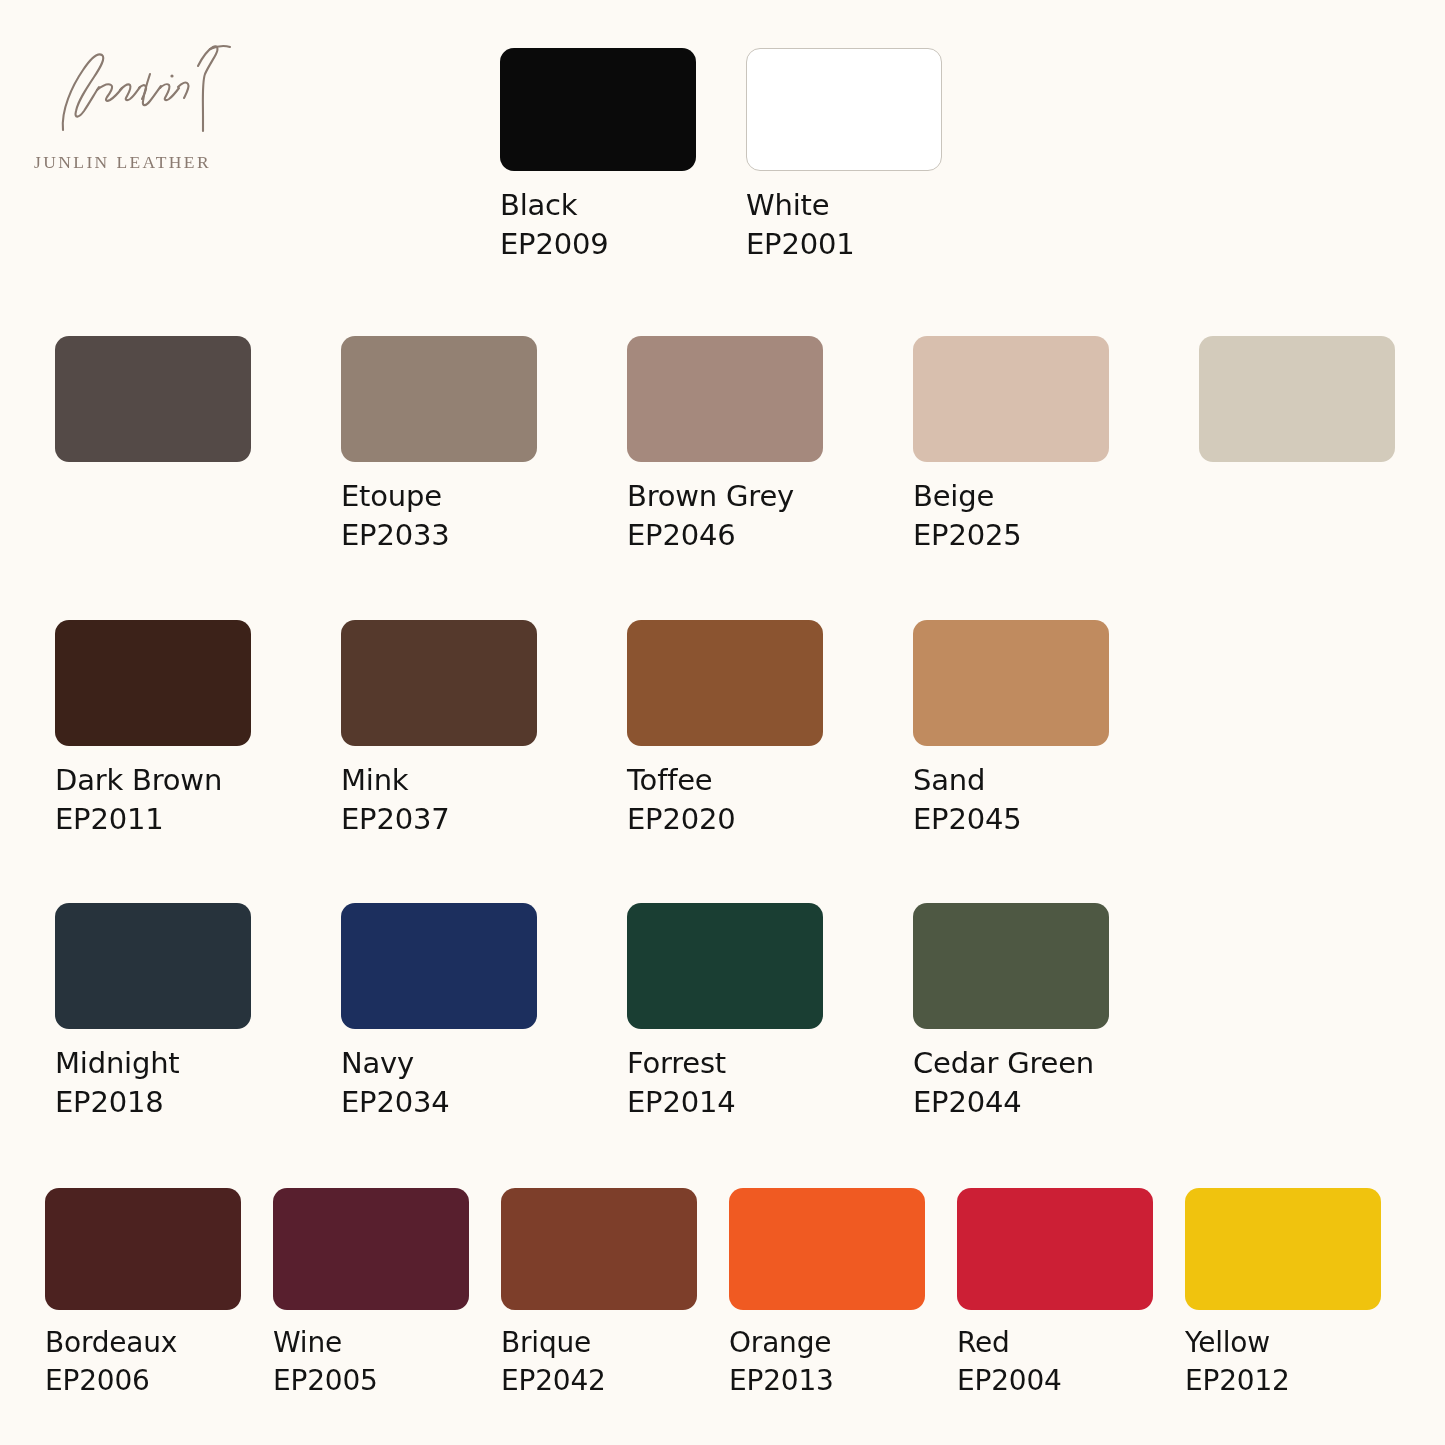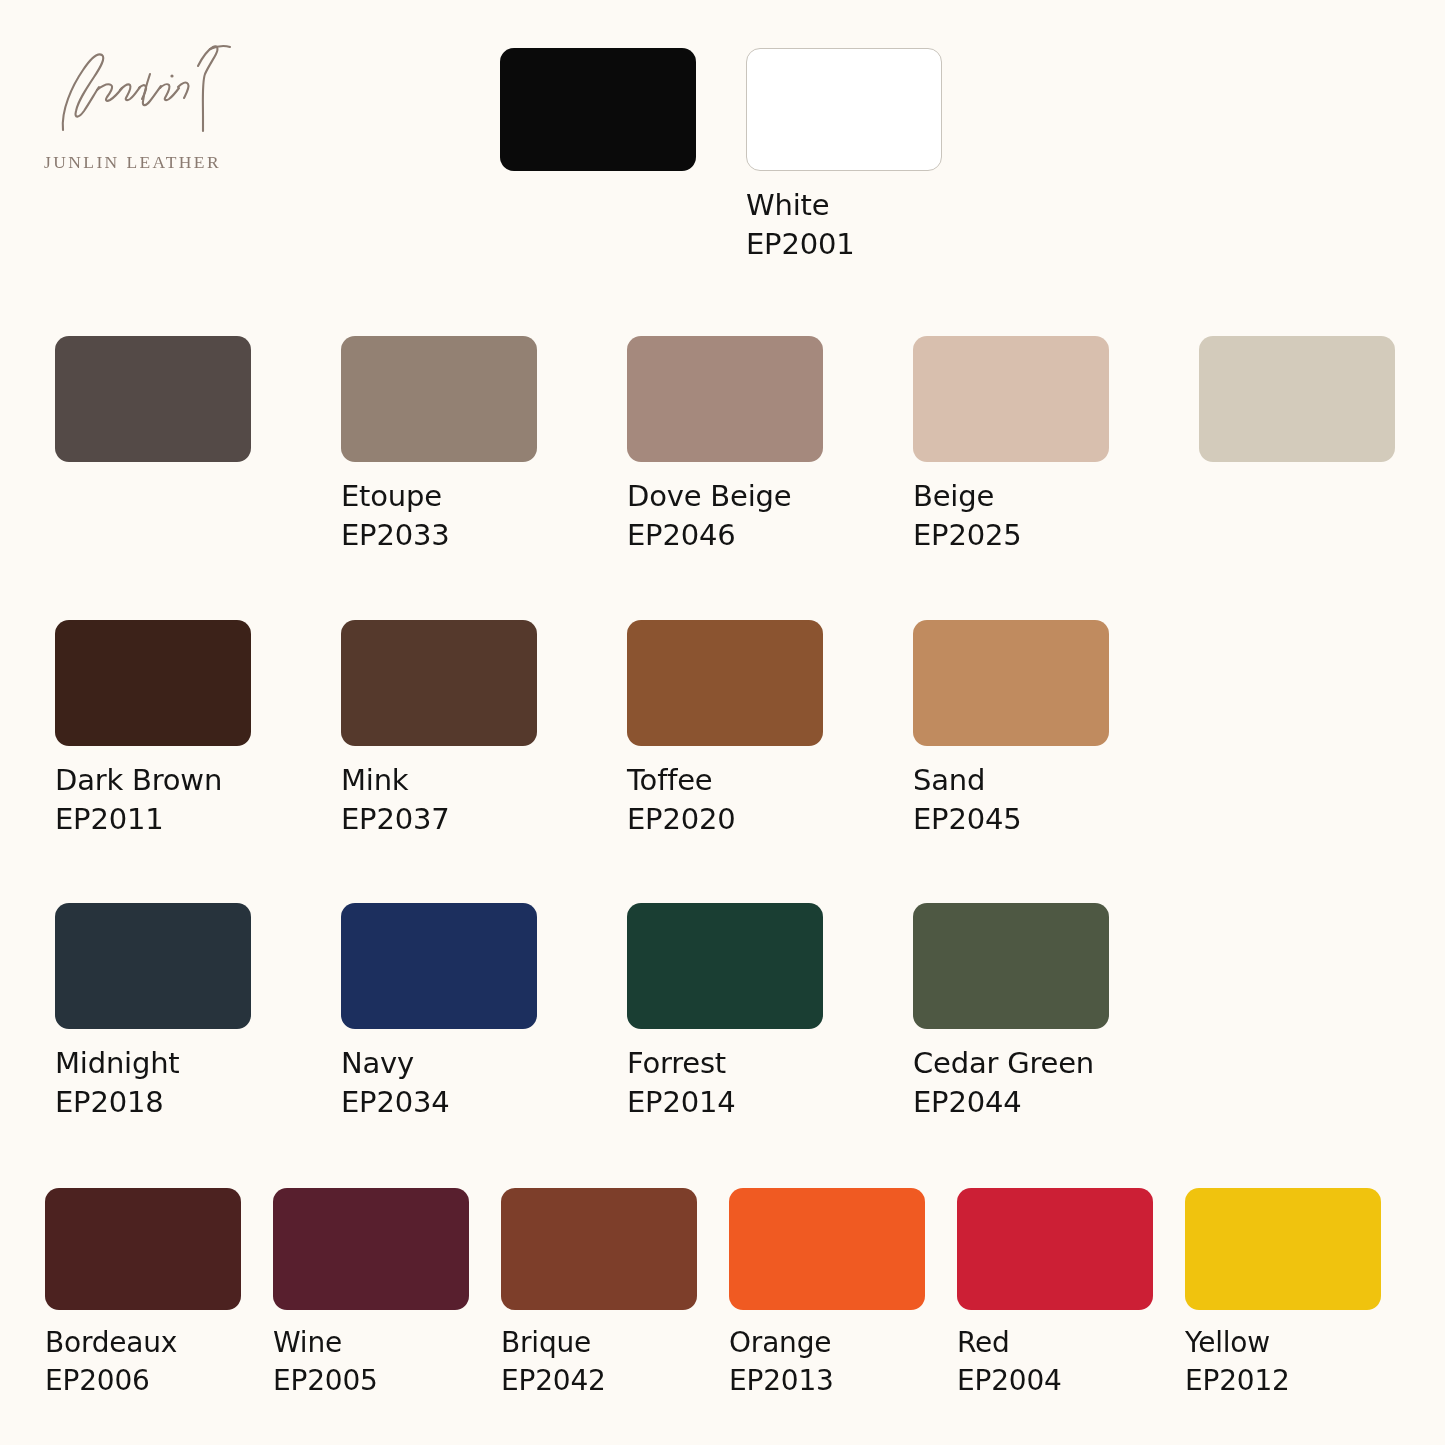--- a/index.html
+++ b/index.html
@@ -33,21 +33,21 @@
     height: 160px;
   }
   .brand-signature {
     display: block;
     width: 200px;
     height: 108px;
     margin-left: 18px;
   }
   .brand-name {
     margin-top: 6px;
-    margin-left: 12px;
+    margin-left: 2px;
     font-family: "Liberation Serif", serif;
     font-size: 17.5px;
     letter-spacing: 2.4px;
     color: #8A7A70;
     white-space: nowrap;
   }
 
   
   .top-row {
     position: absolute;
@@ -139,20 +139,24 @@
         <path d="M148 28 C152 20, 158 12, 163 9 C167 7, 169 10, 166 16 C163 22, 158 29, 155 36 C152 44, 153 62, 153 78 C153 86, 153 90, 153 93"></path>
         <path d="M160 11 C167 8, 174 7, 180 9"></path>
       </g>
     </svg>
     <div class="brand-name">JUNLIN LEATHER</div>
   </div>
 
   <div class="top-row" id="top-row">
       <div class="swatch-cell">
         <div class="chip tall" style="background: rgb(10, 10, 10);"></div>
+        <div class="labels">
+          <div class="label-name">Black</div>
+          <div class="label-code">EP2009</div>
+        </div>
       </div>
       <div class="swatch-cell">
         <div class="chip tall outlined" style="background: rgb(255, 255, 255);"></div>
         <div class="labels">
           <div class="label-name">White</div>
           <div class="label-code">EP2001</div>
         </div>
       </div>
     </div>
 
@@ -163,21 +167,21 @@
       <div class="swatch-cell">
         <div class="chip" style="background: rgb(147, 129, 115);"></div>
         <div class="labels">
           <div class="label-name">Etoupe</div>
           <div class="label-code">EP2033</div>
         </div>
       </div>
       <div class="swatch-cell">
         <div class="chip" style="background: rgb(165, 137, 125);"></div>
         <div class="labels">
-          <div class="label-name">Dove Beige</div>
+          <div class="label-name">Brown Grey</div>
           <div class="label-code">EP2046</div>
         </div>
       </div>
       <div class="swatch-cell">
         <div class="chip" style="background: rgb(216, 191, 174);"></div>
         <div class="labels">
           <div class="label-name">Beige</div>
           <div class="label-code">EP2025</div>
         </div>
       </div>

